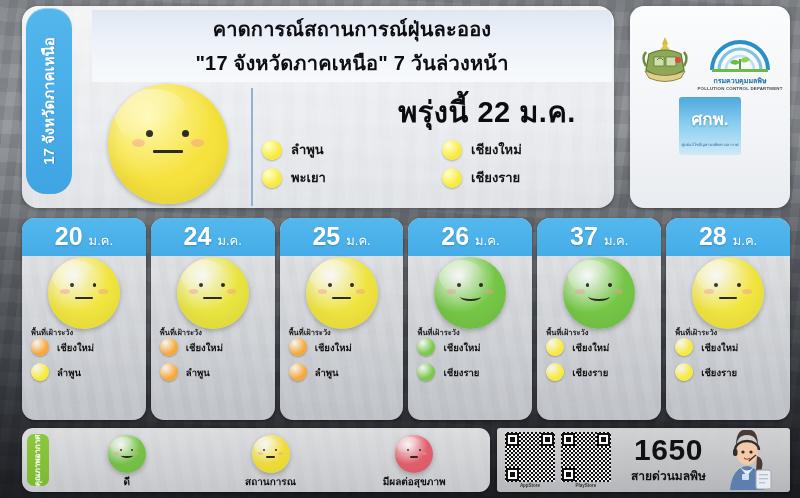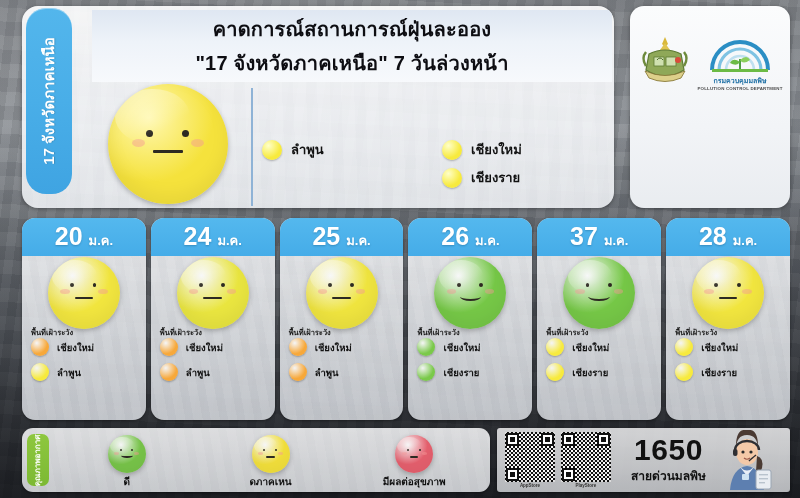--- a/index.html
+++ b/index.html
@@ -102,21 +102,21 @@
       linear-gradient(180deg, rgba(252,252,253,.74) 0%, rgba(243,245,248,.66) 55%, rgba(232,235,240,.62) 100%),
       repeating-linear-gradient(80deg, rgba(205,210,218,.45) 0 8px, rgba(233,237,242,.45) 8px 17px);
     box-shadow: 0 1px 3px rgba(0,0,0,.4);
   }
   .card-head {
     height: 38px; background: linear-gradient(180deg,#54b8ee 0%,#45ace8 100%);
     display: flex; align-items: baseline; justify-content: center; gap: 6px;
     padding-top: 4px;
   }
   .card-head .d { font-size: 25px; font-weight: bold; color: #fff; text-shadow: 0 1px 2px rgba(0,60,100,.3); }
-  .card-head .m { font-size: 13px; font-weight: bold; color: #fff; text-shadow: 0 1px 2px rgba(0,60,100,.3); }
+  .card-head .m { font-size: 13px; font-weight: normal; color: #fff; text-shadow: 0 1px 2px rgba(0,60,100,.3); }
   .card-face { display: flex; justify-content: center; margin-top: 1px; }
   .watch-lbl {
     position: absolute; left: 9px; top: 108px;
     font-size: 7.5px; font-weight: bold; color: #1a1a1a;
   }
   .watch-list {
     position: absolute; left: 9px; top: 120px; display: flex; flex-direction: column; gap: 7px;
   }
   .watch-item { display: flex; align-items: center; gap: 8px; }
   .watch-item .lbl { font-size: 9.5px; font-weight: bold; color: #121212; }
@@ -212,26 +212,31 @@
         <div class="eye" style="width:7px;height:7px;left:38px;top:46px;"></div>
         <div class="eye" style="width:7px;height:7px;left:74px;top:46px;"></div>
         <div class="mouth-flat" style="width:30px;height:3px;left:45px;top:66px;"></div>
         <div class="blush" style="width:13px;height:8px;left:24px;top:55px;"></div>
         <div class="blush" style="width:13px;height:8px;left:83px;top:55px;"></div>
       </div>
     </div>
 
     <div class="hero-divider"></div>
 
+    <div class="tomorrow">พรุ่งนี้ 22 ม.ค.</div>
 
     <div class="tom-cols">
       <div class="tom-col">
         <div class="tom-item">
           <span class="dot" id="td0" style="width: 20px; height: 20px; background: radial-gradient(circle at 32% 28%, rgb(255, 255, 201) 0%, rgb(247, 234, 61) 62%);"></span>
           <span class="lbl">ลำพูน</span>
+        </div>
+        <div class="tom-item">
+          <span class="dot" id="td1" style="width: 20px; height: 20px; background: radial-gradient(circle at 32% 28%, rgb(255, 255, 201) 0%, rgb(247, 234, 61) 62%);"></span>
+          <span class="lbl">พะเยา</span>
         </div>
       </div>
       <div class="tom-col">
         <div class="tom-item">
           <span class="dot" id="td2" style="width: 20px; height: 20px; background: radial-gradient(circle at 32% 28%, rgb(255, 255, 201) 0%, rgb(247, 234, 61) 62%);"></span>
           <span class="lbl">เชียงใหม่</span>
         </div>
         <div class="tom-item">
           <span class="dot" id="td3" style="width: 20px; height: 20px; background: radial-gradient(circle at 32% 28%, rgb(255, 255, 201) 0%, rgb(247, 234, 61) 62%);"></span>
           <span class="lbl">เชียงราย</span>
@@ -265,20 +270,25 @@
           <path d="M19 38 A14 14 0 0 1 47 38" fill="none" stroke="#bfe0f0" stroke-width="2.6"></path>
           <path d="M33 38 V27" stroke="#4d9e3f" stroke-width="2"></path>
           <path d="M33 30 q-7 -5 -10 1 q7 4 10 -1" fill="#6cbb45"></path>
           <path d="M33 28 q7 -6 10 0 q-7 5 -10 0" fill="#8ccf5c"></path>
           <rect x="5" y="37" width="56" height="3" fill="#6cbb45"></rect>
         </svg>
         <div class="th">กรมควบคุมมลพิษ</div>
         <div class="en">POLLUTION CONTROL DEPARTMENT</div>
       </div>
     </div>
+    <div class="sakapa">
+      <div class="big">ศกพ.</div>
+      <div class="sm">ศูนย์แก้ไขปัญหามลพิษทางอากาศ</div>
+      <div class="arc"></div>
+    </div>
   </div>
 
   <div class="cards" id="cards">
       <div class="card">
         <div class="card-head">
           <span class="d">20</span>
           <span class="m">ม.ค.</span>
         </div>
         <div class="card-face">
           <div class="face" style="width: 72px; height: 72px; background: radial-gradient(circle at 34% 26%, rgba(255, 255, 255, 0.75) 0%, rgb(242, 230, 63) 52%, rgb(242, 230, 63) 100%);">
@@ -449,21 +459,21 @@
           <div class="cap">ดี</div>
         </div>
         <div class="legend-item">
           <div class="face" style="width: 38px; height: 38px; background: radial-gradient(circle at 34% 26%, rgba(255, 255, 255, 0.75) 0%, rgb(245, 226, 60) 52%, rgb(245, 226, 60) 100%);">
             <div class="eye" style="width: 2.09px; height: 2.09px; left: 11.78px; top: 13.68px;"></div>
             <div class="eye" style="width: 2.09px; height: 2.09px; left: 23.56px; top: 13.68px;"></div>
             <div class="blush" style="width: 4.94px; height: 2.66px; left: 6.46px; top: 17.1px;"></div>
             <div class="blush" style="width: 4.94px; height: 2.66px; left: 26.6px; top: 17.1px;"></div>
             <div class="mouth-flat" style="width: 9.88px; height: 2px; left: 14.06px; top: 20.9px;"></div>
           </div>
-          <div class="cap">ดภาคเหน</div>
+          <div class="cap">สถานการณ</div>
         </div>
         <div class="legend-item">
           <div class="face" style="width: 38px; height: 38px; background: radial-gradient(circle at 34% 26%, rgba(255, 255, 255, 0.75) 0%, rgb(232, 97, 111) 52%, rgb(232, 97, 111) 100%);">
             <div class="eye" style="width: 2.09px; height: 2.09px; left: 11.78px; top: 13.68px;"></div>
             <div class="eye" style="width: 2.09px; height: 2.09px; left: 23.56px; top: 13.68px;"></div>
             <div class="blush" style="width: 4.94px; height: 2.66px; left: 6.46px; top: 17.1px;"></div>
             <div class="blush" style="width: 4.94px; height: 2.66px; left: 26.6px; top: 17.1px;"></div>
             <div class="mouth-flat" style="width: 7.6px; height: 2px; left: 15.2px; top: 21.28px;"></div>
           </div>
           <div class="cap">มีผลต่อสุขภาพ</div>

